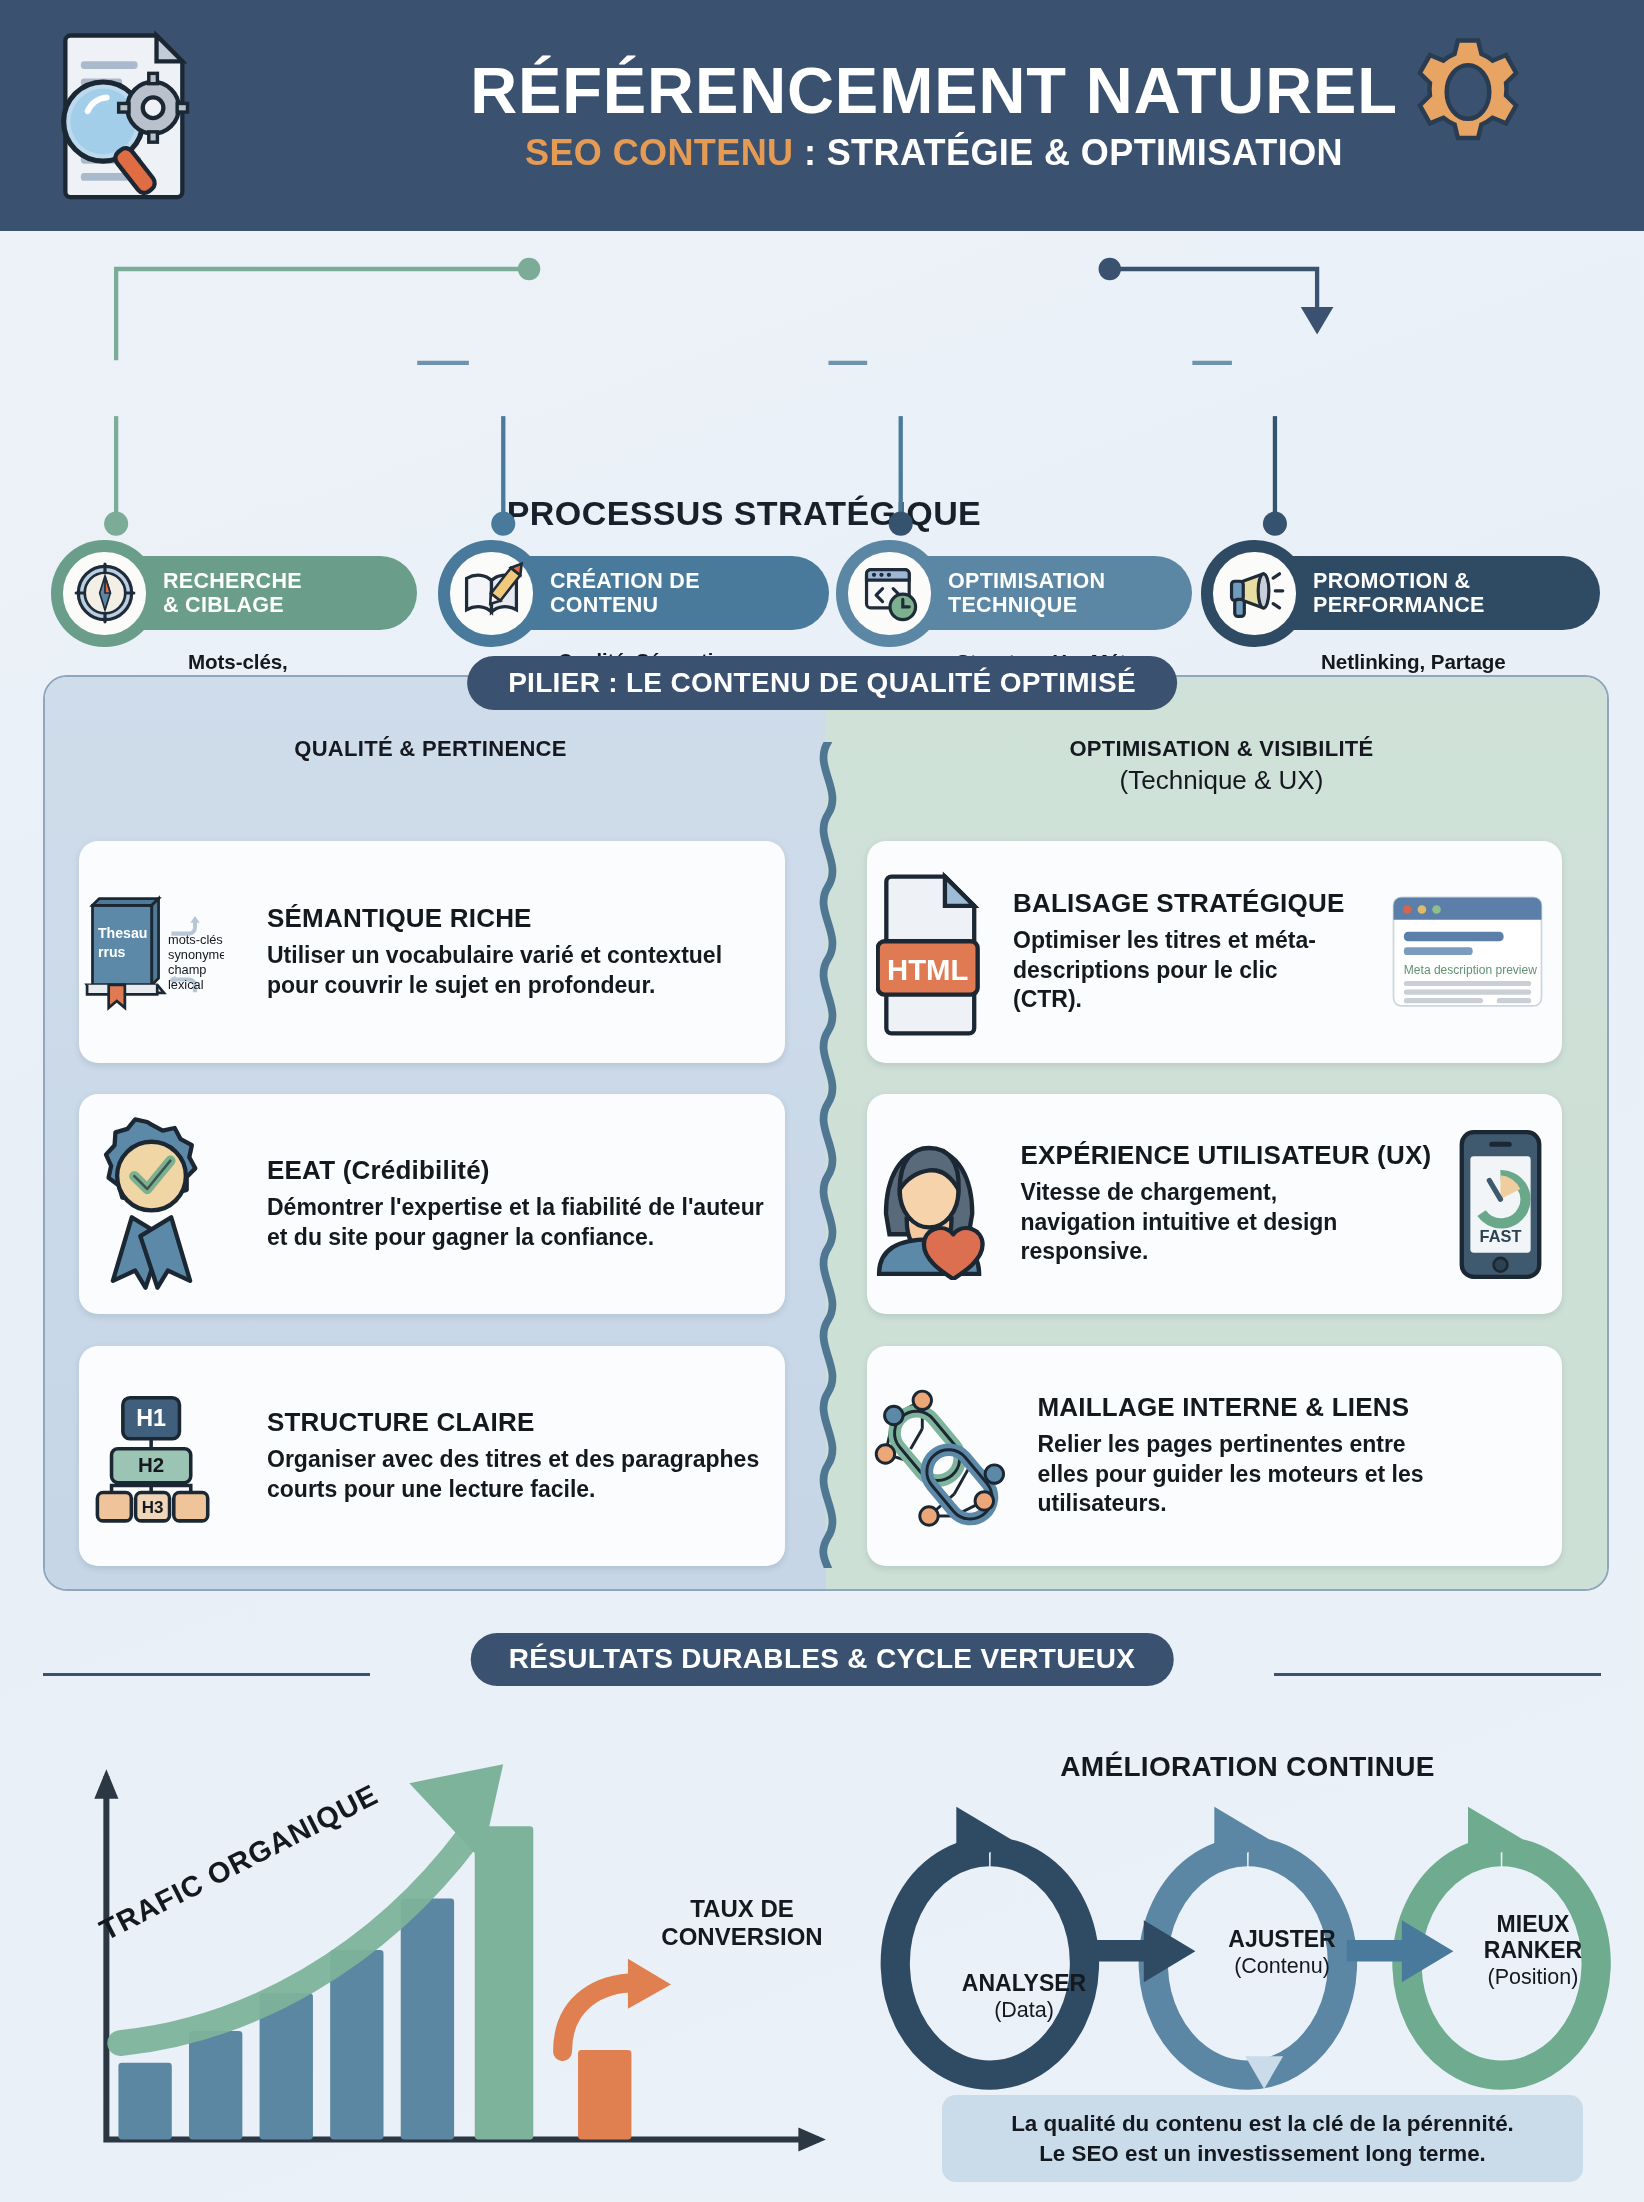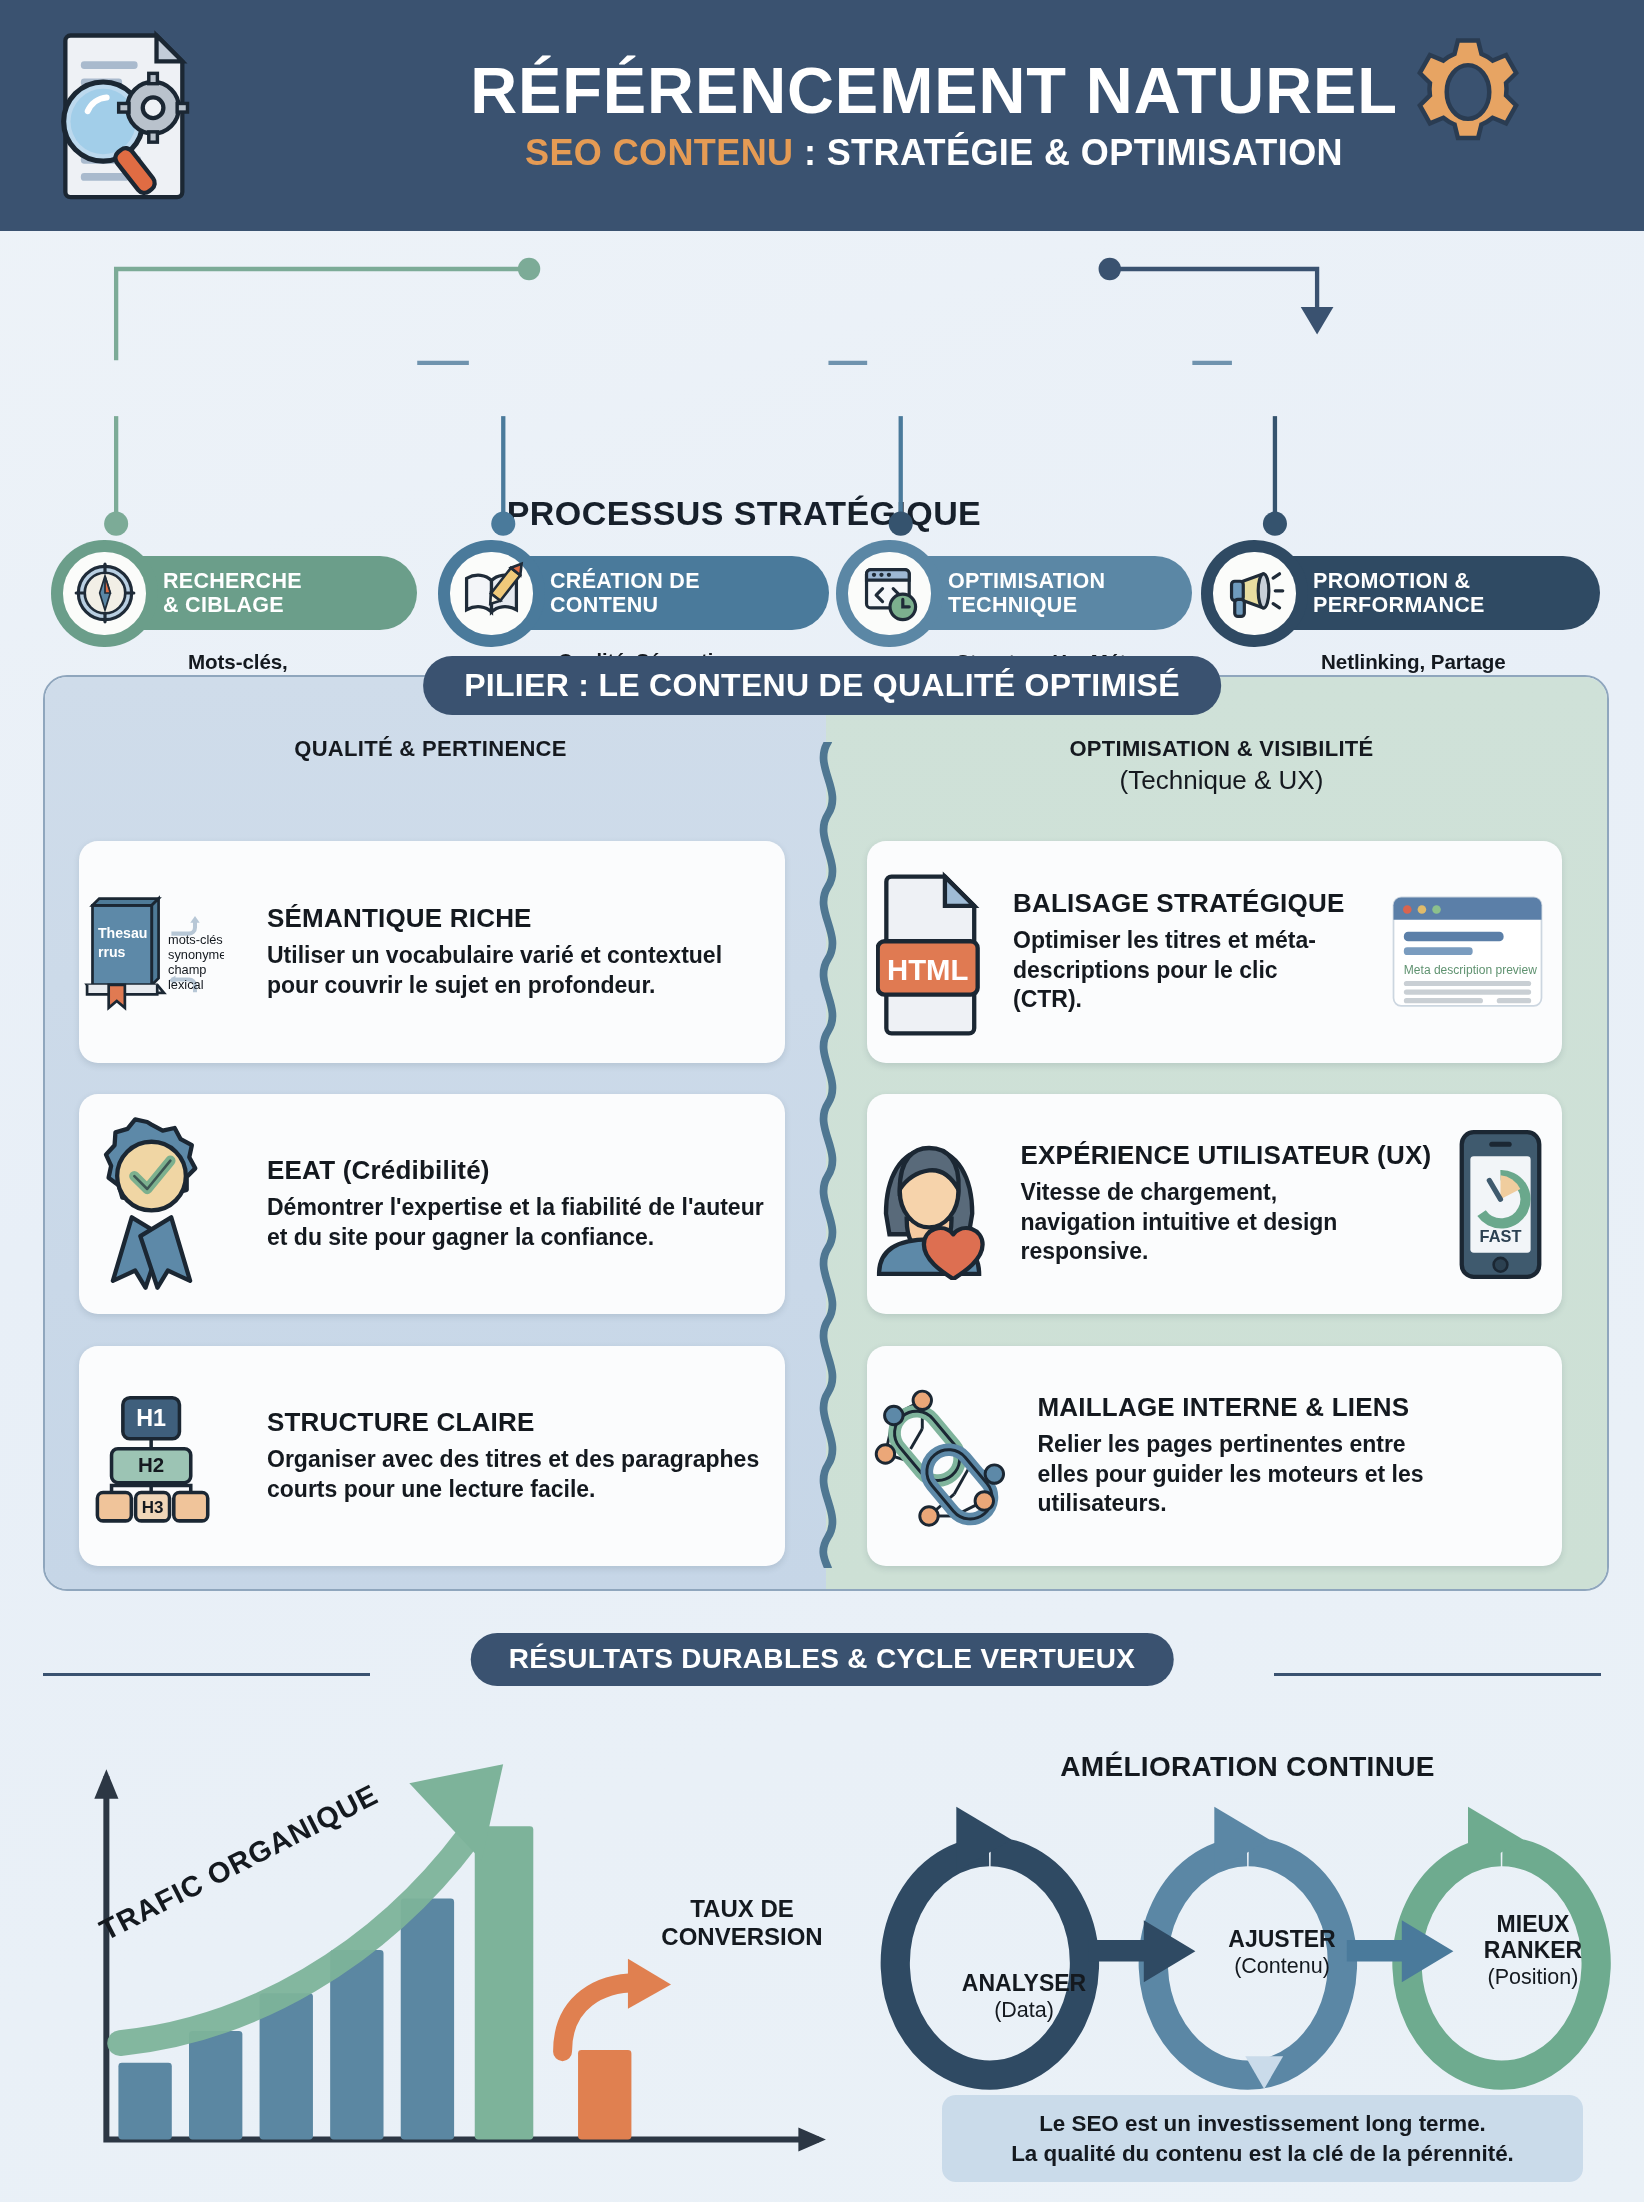--- a/index.html
+++ b/index.html
@@ -75,21 +75,21 @@
     border-radius: 24px; border: 2.6px solid #8fa6bd; overflow: hidden;
     display: flex;
   }
   .pillar-left { width: 50%; height: 100%;
     background: linear-gradient(180deg,#cfdcea 0%, #c6d6e7 100%); }
   .pillar-right { width: 50%; height: 100%;
     background: linear-gradient(180deg,#cfe1d8 0%, #cde0d5 100%); }
   .pillar-banner {
     position: absolute; left: 50%; transform: translateX(-50%); top: 656px;
     background: #3a5270; color: #fff; border-radius: 29px;
-    padding: 11.2px 41px; font-size: 32px; font-weight: 700; letter-spacing: 0.3px;
+    padding: 11.2px 41px; font-size: 28px; font-weight: 700; letter-spacing: 0.3px;
     white-space: nowrap; z-index: 6;
   }
   .wave { position: absolute; left: 809px; top: 742px; z-index: 5; }
 
   .col-head { position: absolute; text-align: center; width: 757px; }
   .col-head .ch1 { font-size: 22px; font-weight: 700; color: #15191f; letter-spacing: 0.3px; }
   .col-head .ch2 { font-size: 26px; font-weight: 400; color: #15191f; margin-top: 3.4px; }
 
   .card {
     position: absolute; background: #fbfcfd; border-radius: 19px;
@@ -588,18 +588,18 @@
     <div class="cycle-sub">(Contenu)</div>
   </div>
   <div class="cycle-node" style="left:1430px; top:1912px; width:206px;">
     <div class="cycle-name">
       <span>MIEUX</span><br><span>RANKER</span>
     </div>
     <div class="cycle-sub">(Position)</div>
   </div>
 
   <div class="footnote">
+    <div>La qualité du contenu est la clé de la pérennité.</div>
     <div>Le SEO est un investissement long terme.</div>
-    <div>La qualité du contenu est la clé de la pérennité.</div>
   </div>
 
 </div>
 
 
 </body></html>

